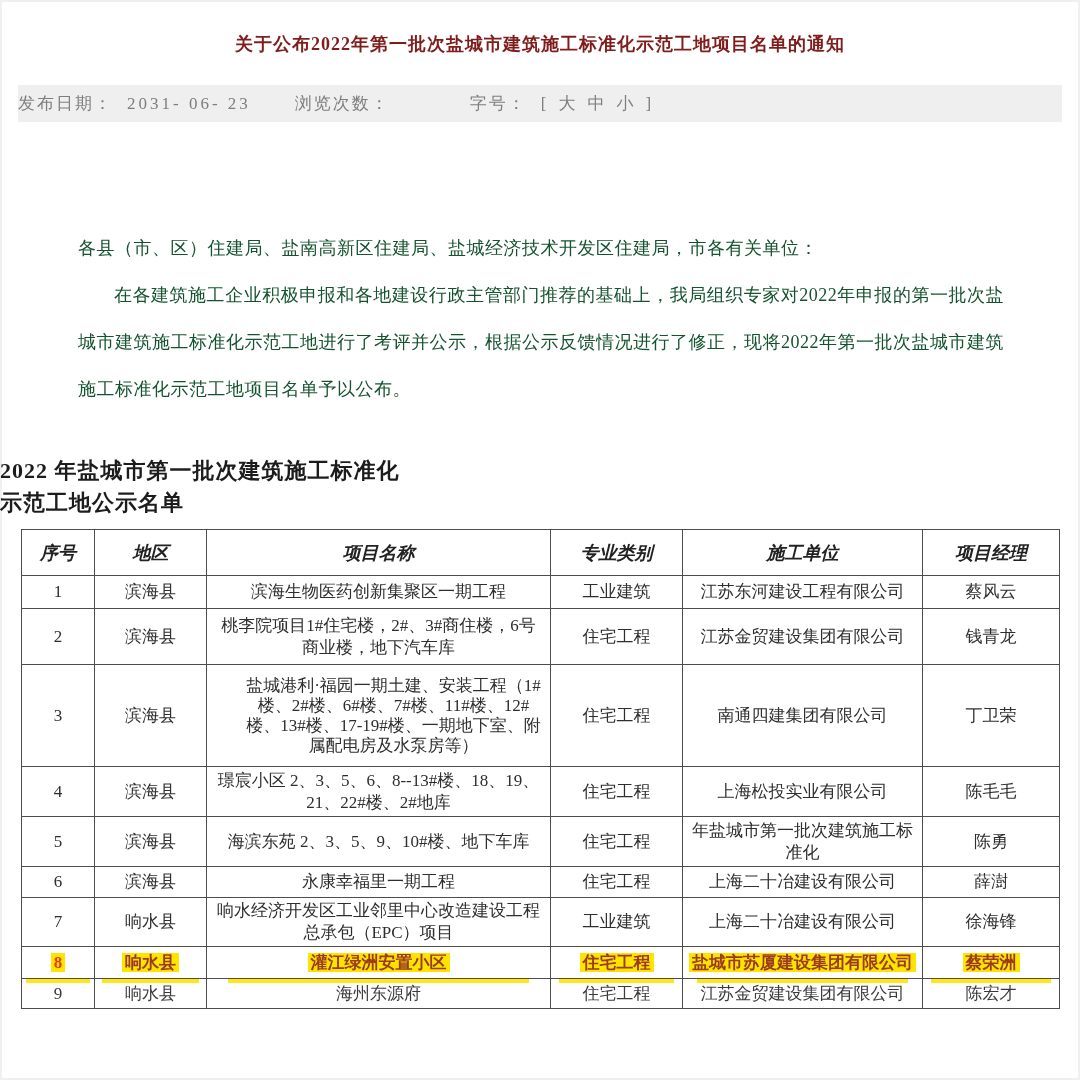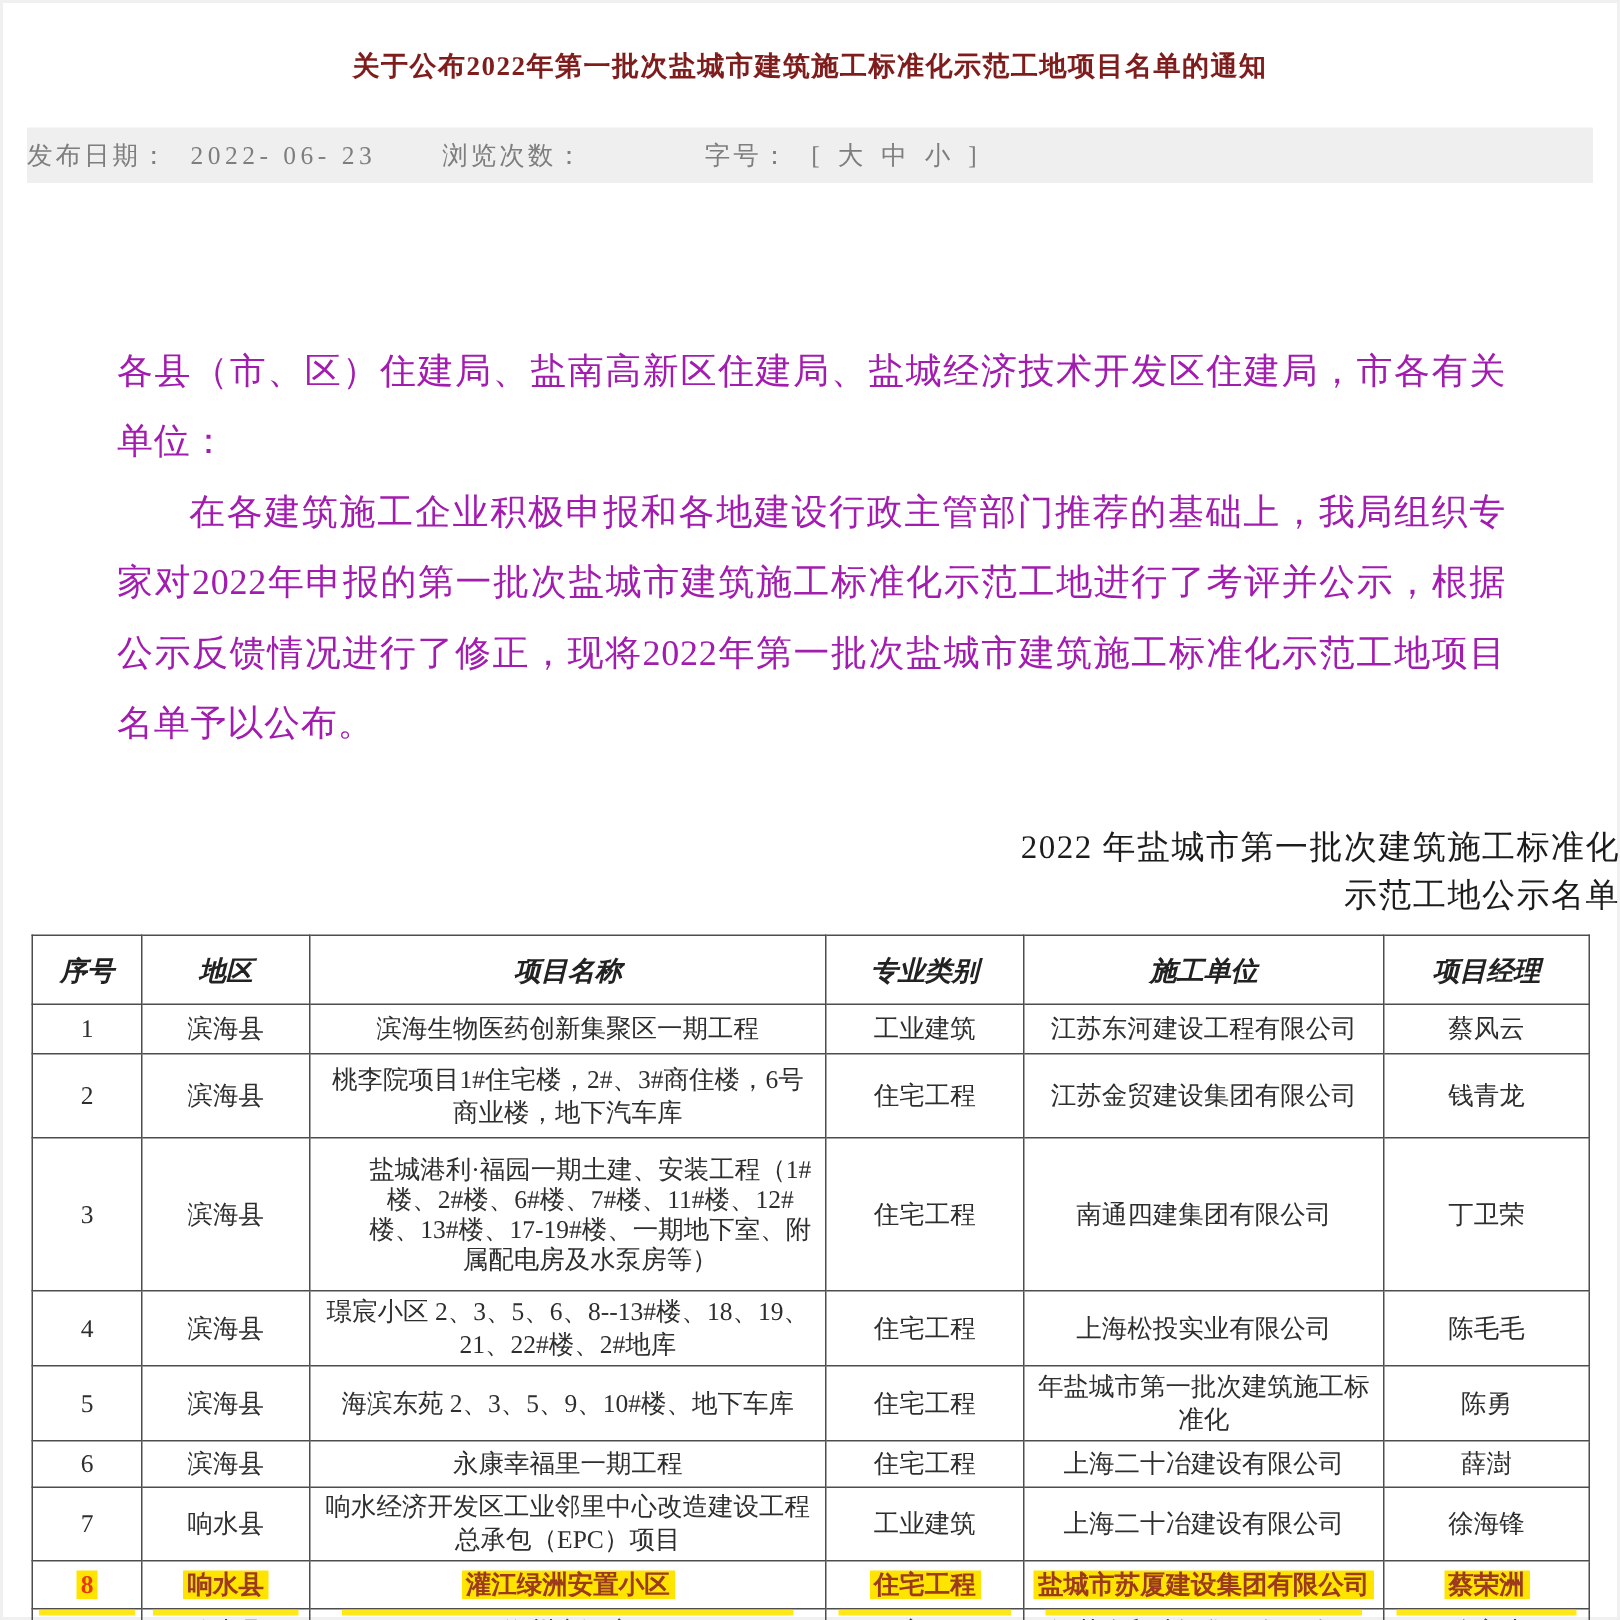--- a/index.html
+++ b/index.html
@@ -16,27 +16,27 @@
     margin:23px 18px 0 18px;height:37px;background:var(--meta-bar-bg);
     display:flex;align-items:center;font-size:17px;color:#7e7e7e;letter-spacing:2px;
     box-sizing:border-box;
   }
   .meta-item{margin-right:14px;white-space:nowrap;}
   .meta-date{margin-right:44px;letter-spacing:3px;}
   .meta-views{margin-right:80px;}
   .size-links{display:flex;align-items:center;gap:10px;}
   .size-link{cursor:pointer;color:#7e7e7e;text-decoration:none;}
   .body-text{
-    margin:103px 76px 0 78px;font-size:24px;line-height:47px;color:#a21caf;
+    margin:103px 76px 0 78px;font-size:18px;line-height:47px;color:#14532d;
     text-align:justify;letter-spacing:0.5px;
   }
   .body-text p{margin:0;}
   .para-main{text-indent:2em;}
   .table-title{
-    margin-top:42px;text-align:right;font-size:22px;font-weight:normal;
+    margin-top:42px;text-align:left;font-size:22px;font-weight:bold;
     line-height:32px;color:#1c1c1c;letter-spacing:1px;
   }
   table.announcement{
     width:1038px;margin:10px auto 0 21px;border-collapse:collapse;table-layout:fixed;
   }
   table.announcement th,table.announcement td{
     border:1px solid var(--table-border);text-align:center;vertical-align:middle;
     padding:2px 6px;font-size:17px;line-height:22px;color:#2e2e2e;
     overflow:hidden;
   }
@@ -55,21 +55,21 @@
     background:var(--highlight-bg);opacity:0.9;
   }
 </style>
 </head>
 <body>
 
 <h1 class="doc-title">关于公布2022年第一批次盐城市建筑施工标准化示范工地项目名单的通知</h1>
 
 <div class="meta-bar">
   <span class="meta-item">发布日期：</span>
-  <span class="meta-item meta-date">2022- 06- 23</span>
+  <span class="meta-item meta-date">2031- 06- 23</span>
   <span class="meta-item meta-views">浏览次数：</span>
   <span class="meta-item">字号：</span>
   <span class="size-links">
     <span>[</span>
     <a class="size-link">大</a>
     <a class="size-link">中</a>
     <a class="size-link">小</a>
     <span>]</span>
   </span>
 </div>

